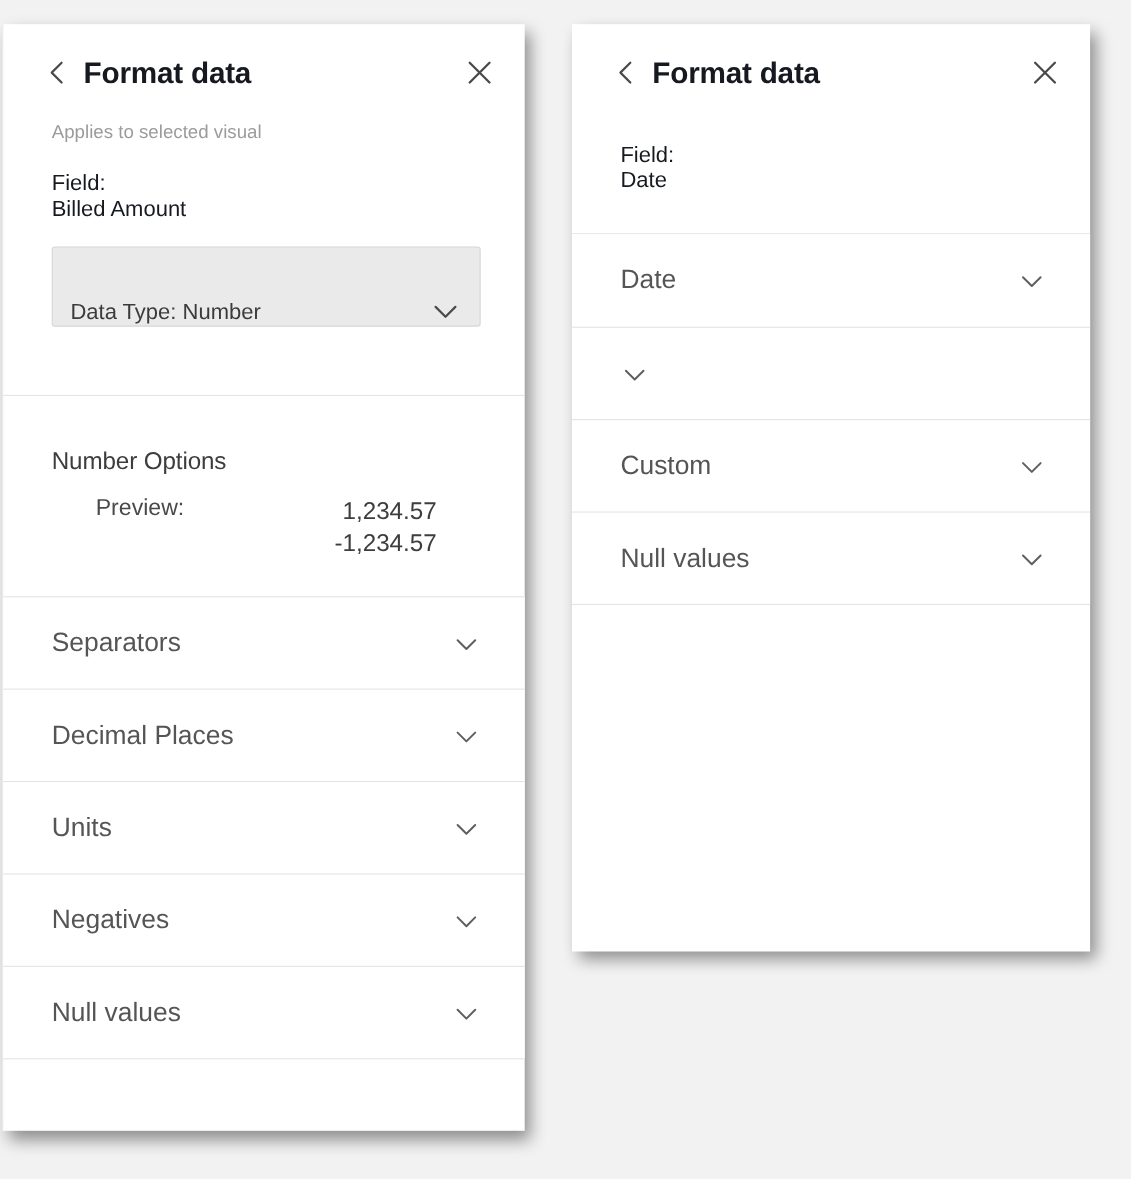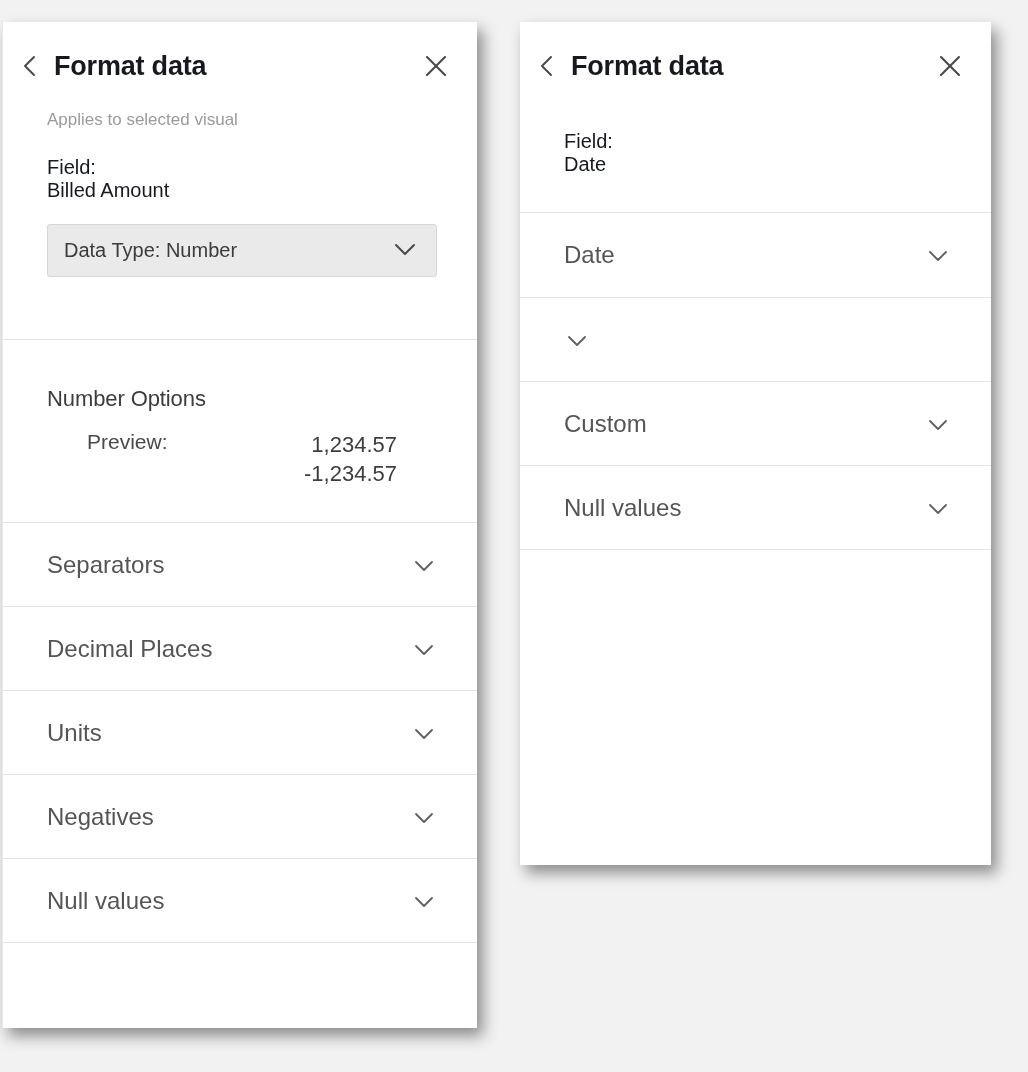--- a/index.html
+++ b/index.html
@@ -39,21 +39,21 @@
     top: 22px;
     width: 471px;
     height: 843px;
   }
 
   
   .panel-header {
     display: flex;
     align-items: center;
     height: 66px;
-    padding: 22px 26px 0 16px;
+    padding: 22px 26px 0 38px;
     box-sizing: border-box;
   }
   .back-chevron {
     width: 22px;
     height: 30px;
     flex: 0 0 auto;
     display: block;
   }
   .panel-title {
     font-size: 27px;
@@ -92,26 +92,26 @@
   .field-value { font-weight: 400; }
 
   #panel-date .field-row {
     padding: 42px 42px 0 44px;
     font-size: 20px;
   }
 
   
   .select-wrap {
     margin: 22px 40px 0 44px;
-    height: 53px;
+    height: 73px;
     background: #eaeaea;
     border: 1px solid #d6d6d6;
     border-radius: 3px;
     display: flex;
-    align-items: center;
+    align-items: flex-end;
     padding: 0 18px 0 16px;
     box-sizing: border-box;
   }
   .select-label {
     font-size: 20px;
     color: #3b3b3b;
     flex: 1 1 auto;
   }
 
   

